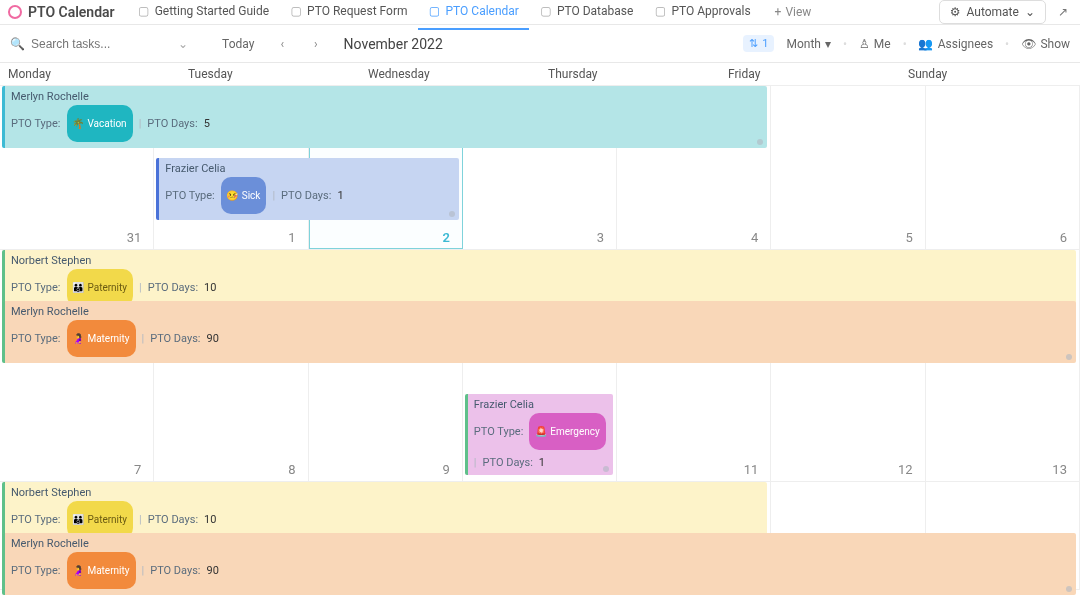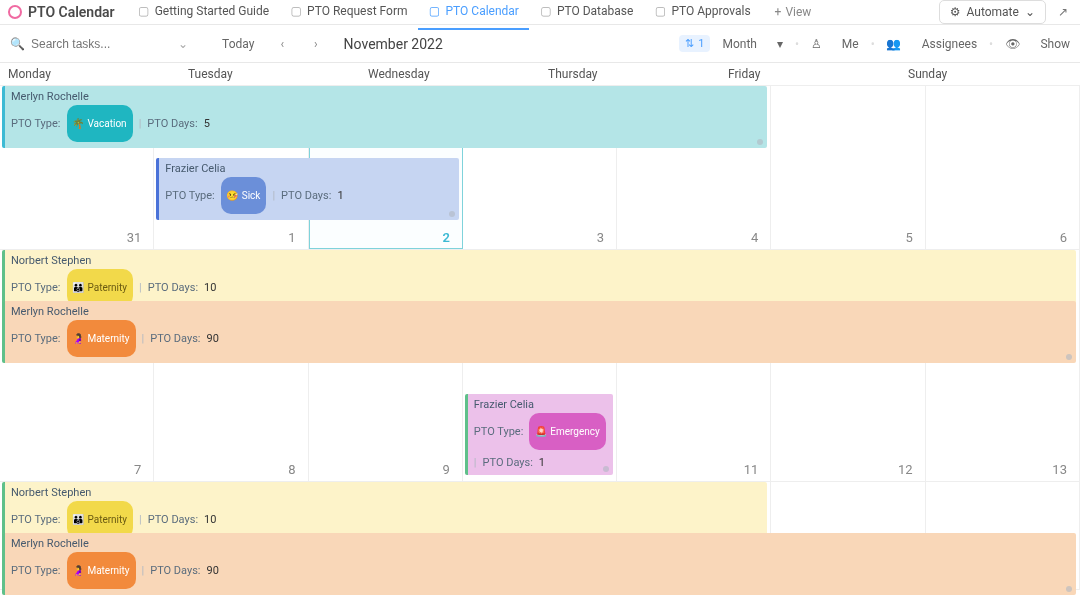--- a/index.html
+++ b/index.html
@@ -18,21 +18,21 @@
   .share-icon{ color:#777; padding:4px; cursor:pointer;}
   .toolbar { display: flex; align-items: center; height: 38px; padding: 0 10px; border-bottom: 1px solid #e8e8e8; gap: 12px; }
   .search-wrap { display: flex; align-items: center; gap: 6px; color: #aaa; width: 150px; }
   .search-wrap input{ border:none; outline:none; font-size:12px; width:100%; color:#555;}
   .chev-down-sm { color:#aaa; cursor:pointer; padding:2px 6px;}
   .nav-cluster{ display:flex; align-items:center; gap:22px; margin-left:16px;}
   .nav-btn{ color:#888; cursor:pointer; padding:2px 4px;}
   .today-btn{ color:#666; cursor:pointer; font-size:12px;}
   .month-label{ font-size:14px; color:#444; }
   .filter-chip{ display:flex; align-items:center; gap:4px; background:#e8f2ff; color:#4a9eff; border-radius:4px; padding:2px 6px; font-size:11px; cursor:pointer;}
-  .right-tool{ display:flex; align-items:center; gap:20px; color:#666; font-size:12px; cursor:pointer;}
+  .right-tool{ display:flex; align-items:center; gap:4px; color:#666; font-size:12px; cursor:pointer;}
   .dot-sep{ color:#ddd; }
   .cal-header{ display:flex; border-bottom:1px solid #eee; }
   .cal-header > div{ flex:1; padding:4px 8px; font-size:12px; color:#555;}
   .cal-grid{ display:flex; flex-direction:column; position:relative;}
   .cal-row{ display:flex; position:relative; border-bottom:1px solid #eee;}
   .cal-cell{ flex:1; border-right:1px solid #eee; position:relative; background:#fff;}
   .cal-cell:last-child{ border-right:none;}
   .cal-cell.today{ outline:1px solid #7fd3db; outline-offset:-1px; background:#fbfeff;}
   .date-num{ position:absolute; bottom:4px; right:12px; font-size:13px; color:#888;}
   .date-num.today{ color:#3cbad4; font-weight:600;}

